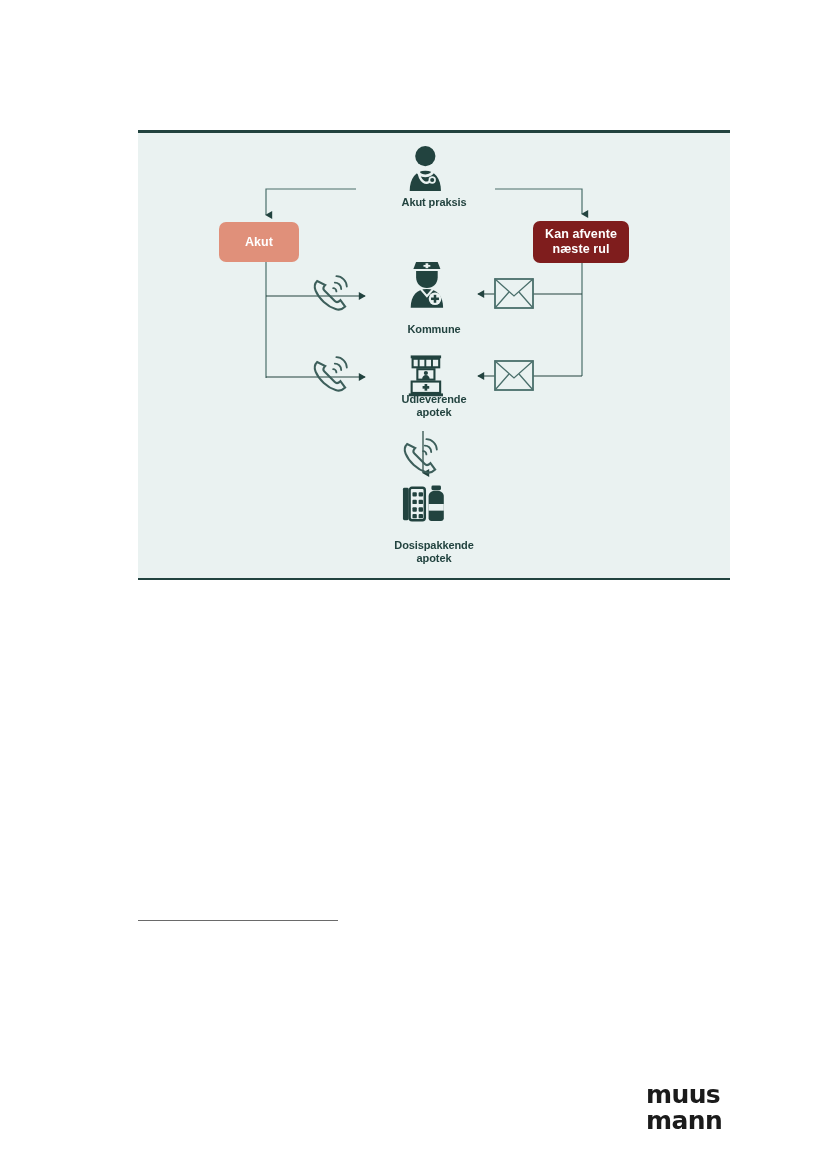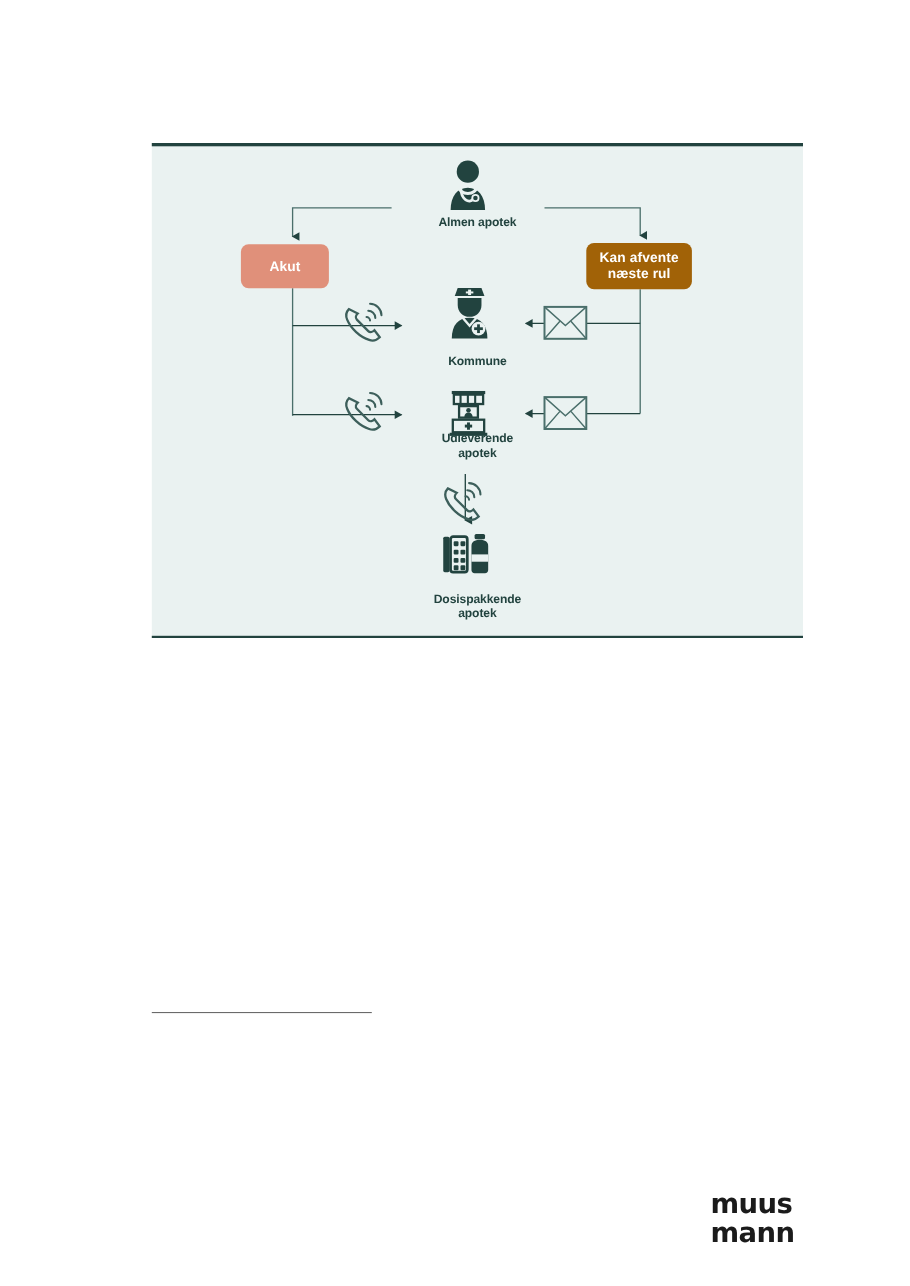--- a/index.html
+++ b/index.html
@@ -56,21 +56,21 @@
     top: 89px;
     width: 80px;
     height: 40px;
     background: #e0907a;
   }
   #box-afvente {
     left: 395px;
     top: 88px;
     width: 96px;
     height: 42px;
-    background: #a16207;
+    background: #7f1d1d;
     padding: 0 4px;
   }
 
   
   .node-label {
     position: absolute;
     text-align: center;
     color: #22433f;
     font-size: 11px;
     font-weight: bold;
@@ -258,21 +258,21 @@
     <span>Akut</span>
   </div>
 
   <div class="flow-box" id="box-afvente">
     <span>
       <span>Kan afvente</span><br>
       <span>næste rul</span>
     </span>
   </div>
 
-  <div class="node-label" style="left:228px; top:63px; width:136px;">Almen apotek</div>
+  <div class="node-label" style="left:228px; top:63px; width:136px;">Akut praksis</div>
 
   <div class="node-label" style="left:228px; top:190px; width:136px;">Kommune</div>
 
   <div class="node-label" style="left:220px; top:260px; width:152px;">
     <span>Udleverende</span><br>
     <span>apotek</span>
   </div>
 
   <div class="node-label" style="left:216px; top:406px; width:160px;">
     <span>Dosispakkende</span><br>

